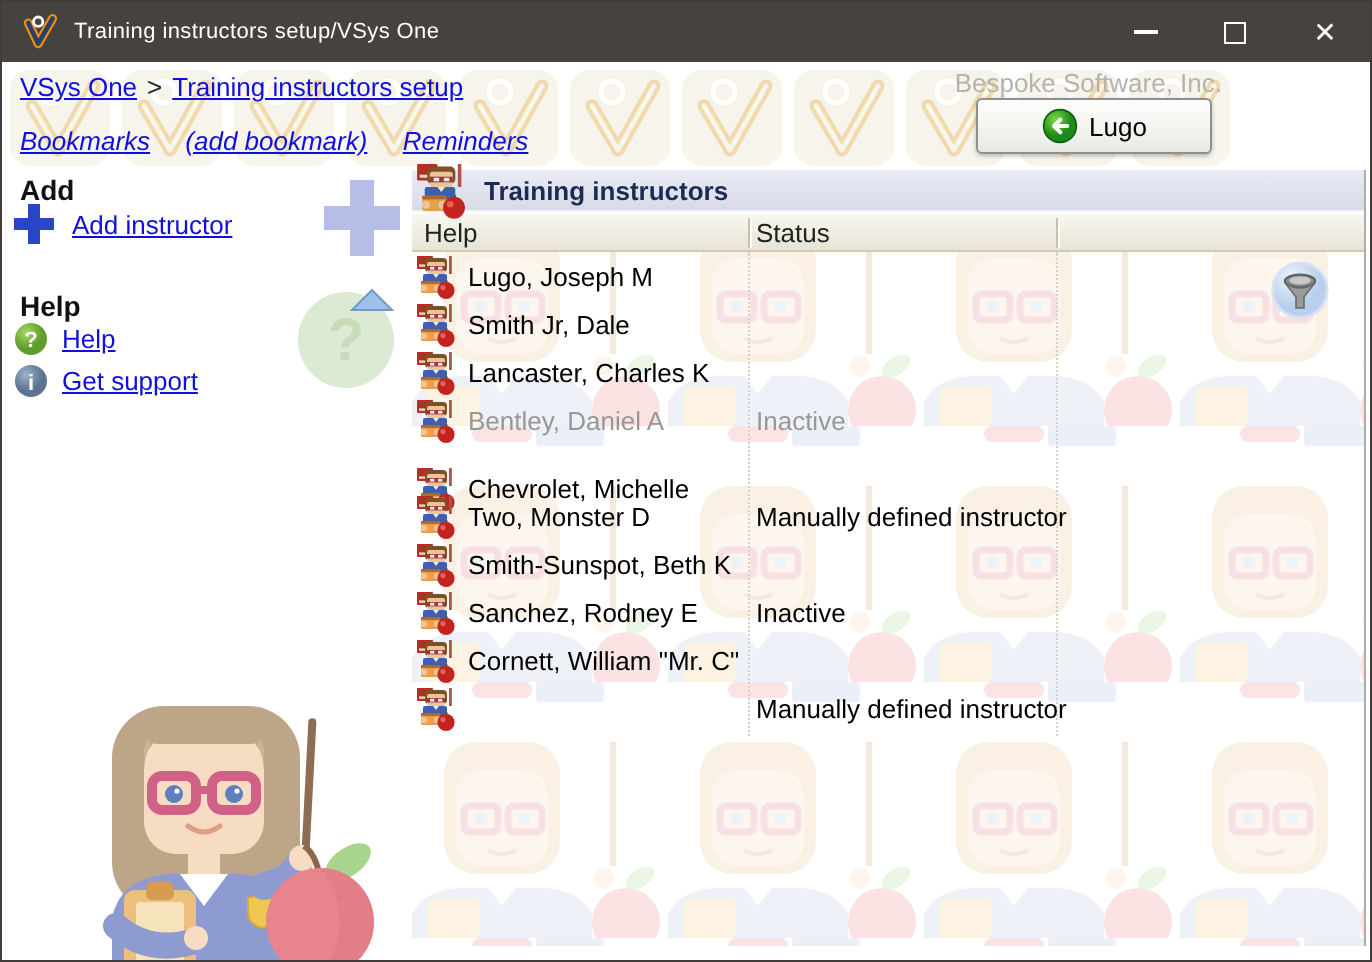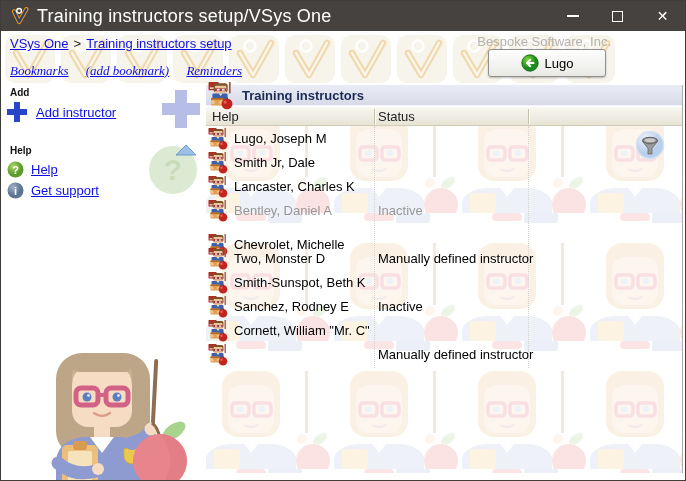--- a/index.html
+++ b/index.html
@@ -5,44 +5,44 @@
   html,body{margin:0;padding:0;background:#888;}
   *{box-sizing:border-box;}
   .window{
     position:relative;width:686px;height:481px;margin:0 auto;
     background:#fff;border:1px solid #3f3c39;overflow:hidden;
     font-family:"Liberation Sans",sans-serif;font-size:13px;color:#000;
   }
   
   .titlebar{position:absolute;left:0;top:0;width:100%;height:30px;background:#454240;display:flex;align-items:center;}
   .titlebar .app-ico{margin:0 8px 0 10px;width:18px;height:18px;flex:0 0 auto;}
-  .titlebar .ttl{color:#fff;font-size:18px;letter-spacing:.2px;}
+  .titlebar .ttl{color:#fff;font-size:11px;letter-spacing:.2px;}
   .win-controls{position:absolute;right:0;top:0;height:30px;display:flex;}
   .win-btn{width:45px;height:30px;display:flex;align-items:center;justify-content:center;color:#fff;cursor:default;}
   .glyph-min{width:12px;height:2px;background:#fff;}
   .glyph-max{width:11px;height:11px;border:1.5px solid #fff;}
   .glyph-close{font-size:14px;line-height:1;color:#fff;}
   
   .topstrip{position:absolute;left:1px;top:30px;width:613px;height:54px;background:#fff;}
   .pat-layer{position:absolute;left:0;top:0;width:100%;height:100%;}
   .breadcrumb{position:absolute;left:8px;top:5px;z-index:2;}
   .crumb-sep{color:#222;margin:0 5px;}
   a.lnk{color:#0f10e0;text-decoration:underline;cursor:pointer;}
-  .quicklinks{position:absolute;left:8px;top:32px;z-index:2;font-style:italic;font-family:Liberation Serif, serif;}
+  .quicklinks{position:absolute;left:8px;top:32px;z-index:2;font-style:italic;}
   .quicklinks a{margin-right:14px;}
   .company{position:absolute;right:4px;top:3px;color:#b5b3b0;z-index:2;}
   .back-btn{
     position:absolute;right:9px;top:18px;z-index:3;width:118px;height:28px;
     background:linear-gradient(#fefefe,#e9e9e4);border:1px solid #8f8f8f;border-radius:3px;
     display:flex;align-items:center;justify-content:center;gap:6px;cursor:pointer;
     box-shadow:0 1px 2px rgba(0,0,0,.25);
   }
   
   .sidebar{position:absolute;left:1px;top:84px;width:204px;height:396px;background:#fff;}
-  .side-head{position:absolute;left:8px;font-weight:bold;font-size:10px;color:#111;}
+  .side-head{position:absolute;left:8px;font-weight:bold;font-size:14px;color:#111;}
   .side-row{position:absolute;display:flex;align-items:center;gap:7px;}
   .wm-plus{position:absolute;left:158px;top:3px;opacity:.95;}
   .wm-q{position:absolute;left:146px;top:58px;}
   .teacher-illo{position:absolute;left:26px;bottom:0;}
   
   .panel{position:absolute;left:205px;top:84px;width:477px;height:388px;background:#fff;border-right:1px solid #adadad;}
   .panel-pattern{position:absolute;left:0;top:0;width:100%;height:100%;z-index:0;}
   .panel-titlebar{
     position:absolute;left:0;top:0;width:100%;height:21px;z-index:2;
     background:linear-gradient(#e9ecf5,#d8dbe7);border-bottom:1px solid #f4f5fa;

